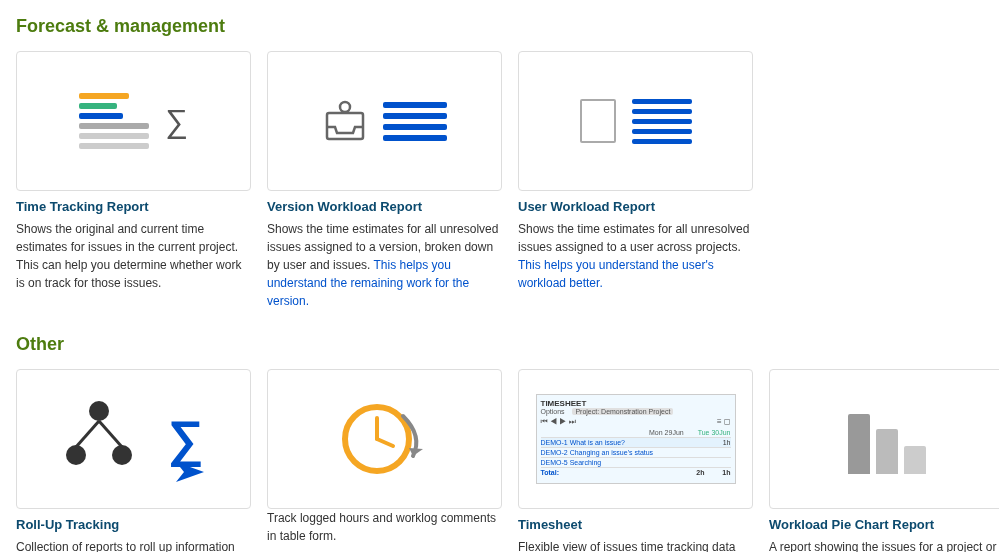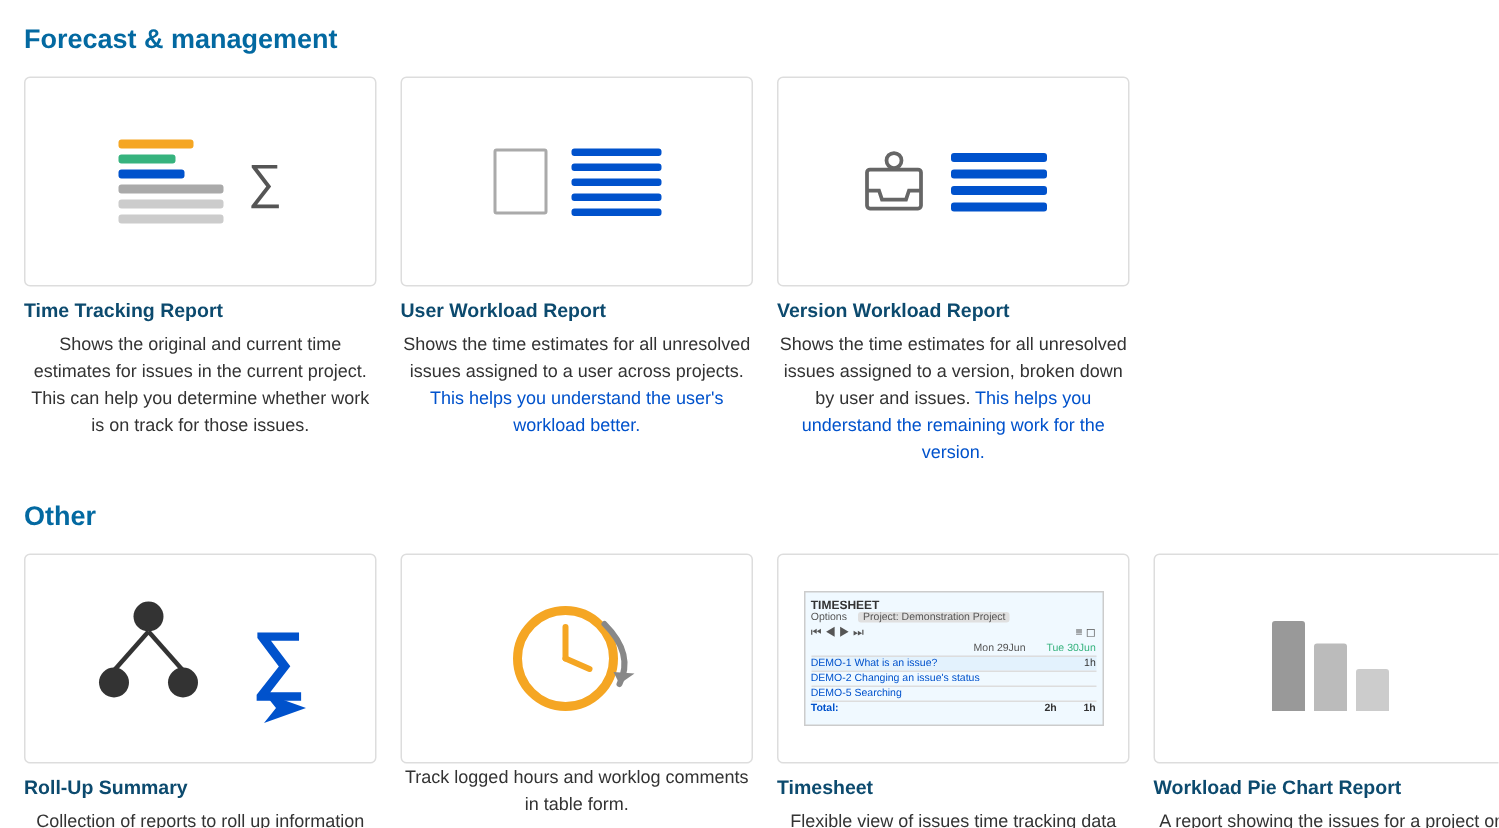--- a/index.html
+++ b/index.html
@@ -7,21 +7,21 @@
       font-family: Arial, sans-serif;
       background: #fff;
       color: #333;
       font-size: 13px;
       padding: 16px 16px 0 16px;
       width: 999px;
     }
     .section-title {
       font-size: 18px;
       font-weight: bold;
-      color: #0369a1;
+      color: #4d7c0f;
       margin-bottom: 14px;
     }
     .cards-row {
       display: flex;
       gap: 16px;
       margin-bottom: 24px;
     }
     .card {
       border: 1px solid #ddd;
       border-radius: 4px;
@@ -41,21 +41,20 @@
       font-size: 13px;
       font-weight: bold;
       margin-top: 8px;
       margin-bottom: 6px;
       cursor: pointer;
     }
     .card-desc {
       font-size: 12px;
       color: #333;
       line-height: 1.5;
-      text-align: center;
     }
     .card-desc span.blue {
       color: #0052cc;
     }
 
     
     .icon-time-tracking {
       display: flex;
       align-items: center;
       gap: 12px;
@@ -163,62 +162,62 @@
           </div>
           <div class="sigma">∑</div>
         </div>
       </div>
       <div class="card-title">Time Tracking Report</div>
       <div class="card-desc">Shows the original and current time estimates for issues in the current project. This can help you determine whether work is on track for those issues.</div>
     </div>
 
     <div class="card-wrapper">
       <div class="card">
+        <div class="icon-version-workload">
+          <div class="box-icon">
+            <svg width="44" height="44" viewBox="0 0 44 44">
+              <rect x="4" y="14" width="36" height="26" rx="2" fill="none" stroke="#666" stroke-width="2.5"></rect>
+              <path d="M4 28 L12 28 L14 34 L30 34 L32 28 L40 28" fill="none" stroke="#666" stroke-width="2.5"></path>
+              <circle cx="22" cy="8" r="5" fill="none" stroke="#666" stroke-width="2.5"></circle>
+              <line x1="22" y1="13" x2="22" y2="14" stroke="#666" stroke-width="2.5"></line>
+            </svg>
+          </div>
+          <div class="lines-block-blue">
+            <div class="line-b" style="width:64px;height:6px;"></div>
+            <div class="line-b" style="width:64px;height:6px;"></div>
+            <div class="line-b" style="width:64px;height:6px;"></div>
+            <div class="line-b" style="width:64px;height:6px;"></div>
+          </div>
+        </div>
+      </div>
+      <div class="card-title">Version Workload Report</div>
+      <div class="card-desc">
+        Shows the time estimates for all unresolved issues assigned to a version, broken down by user and issues. <span class="blue">This helps you understand the remaining work for the version.</span>
+      </div>
+    </div>
+
+    <div class="card-wrapper">
+      <div class="card">
         <div class="icon-user-workload">
           <div class="user-rect"></div>
           <div class="lines-block-blue">
             <div class="line-b line-b1"></div>
             <div class="line-b line-b2"></div>
             <div class="line-b line-b3"></div>
             <div class="line-b line-b4"></div>
             <div class="line-b line-b5"></div>
           </div>
         </div>
       </div>
       <div class="card-title">User Workload Report</div>
       <div class="card-desc">
         Shows the time estimates for all unresolved issues assigned to a user across projects. <span class="blue">This helps you understand the user's workload better.</span>
       </div>
     </div>
 
-    <div class="card-wrapper">
-      <div class="card">
-        <div class="icon-version-workload">
-          <div class="box-icon">
-            <svg width="44" height="44" viewBox="0 0 44 44">
-              <rect x="4" y="14" width="36" height="26" rx="2" fill="none" stroke="#666" stroke-width="2.5"></rect>
-              <path d="M4 28 L12 28 L14 34 L30 34 L32 28 L40 28" fill="none" stroke="#666" stroke-width="2.5"></path>
-              <circle cx="22" cy="8" r="5" fill="none" stroke="#666" stroke-width="2.5"></circle>
-              <line x1="22" y1="13" x2="22" y2="14" stroke="#666" stroke-width="2.5"></line>
-            </svg>
-          </div>
-          <div class="lines-block-blue">
-            <div class="line-b" style="width:64px;height:6px;"></div>
-            <div class="line-b" style="width:64px;height:6px;"></div>
-            <div class="line-b" style="width:64px;height:6px;"></div>
-            <div class="line-b" style="width:64px;height:6px;"></div>
-          </div>
-        </div>
-      </div>
-      <div class="card-title">Version Workload Report</div>
-      <div class="card-desc">
-        Shows the time estimates for all unresolved issues assigned to a version, broken down by user and issues. <span class="blue">This helps you understand the remaining work for the version.</span>
-      </div>
-    </div>
-
   </div>
 </div>
 
 <div class="section-other">
   <div class="section-title">Other</div>
 
   <div class="cards-row">
 
     <div class="card-wrapper">
       <div class="card" style="height:110px;">
@@ -232,21 +231,21 @@
             <circle cx="68" cy="56" r="10" fill="#333"></circle>
 
           </svg>
           <div style="position:absolute;right:10px;top:20px;font-size:50px;color:#0052cc;font-weight:bold;line-height:1;">∑</div>
 
           <svg width="30" height="20" viewBox="0 0 30 20" style="position:absolute;right:8px;bottom:2px;">
             <path d="M0 0 L28 10 L0 20 L8 10 Z" fill="#0052cc"></path>
           </svg>
         </div>
       </div>
-      <div class="card-title">Roll-Up Summary</div>
+      <div class="card-title">Roll-Up Tracking</div>
       <div class="card-desc">Collection of reports to roll up information from connected issues into parent entity such as Epic, Sprint, Fix Version etc.</div>
     </div>
 
     <div class="card-wrapper">
       <div class="card" style="height:110px;">
         <div style="position:relative;width:120px;height:90px;display:flex;align-items:center;justify-content:center;">
 
           <svg width="100" height="90" viewBox="0 0 100 90">
             <circle cx="42" cy="45" r="32" fill="none" stroke="#f5a623" stroke-width="6"></circle>
             <line x1="42" y1="45" x2="42" y2="24" stroke="#f5a623" stroke-width="4" stroke-linecap="round"></line>

